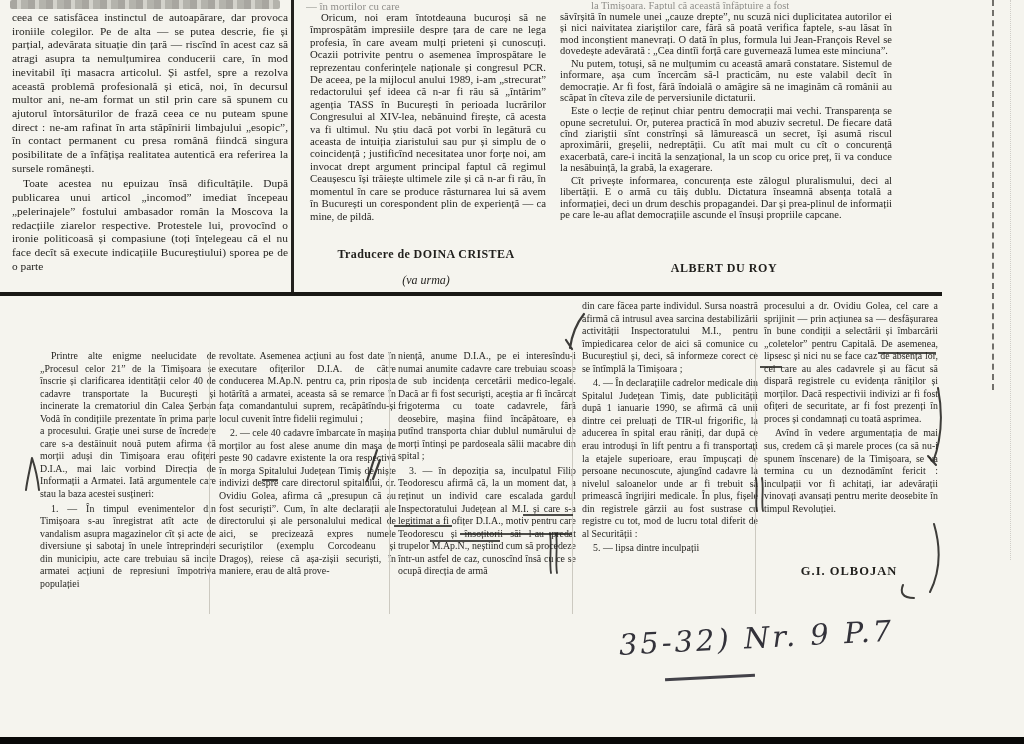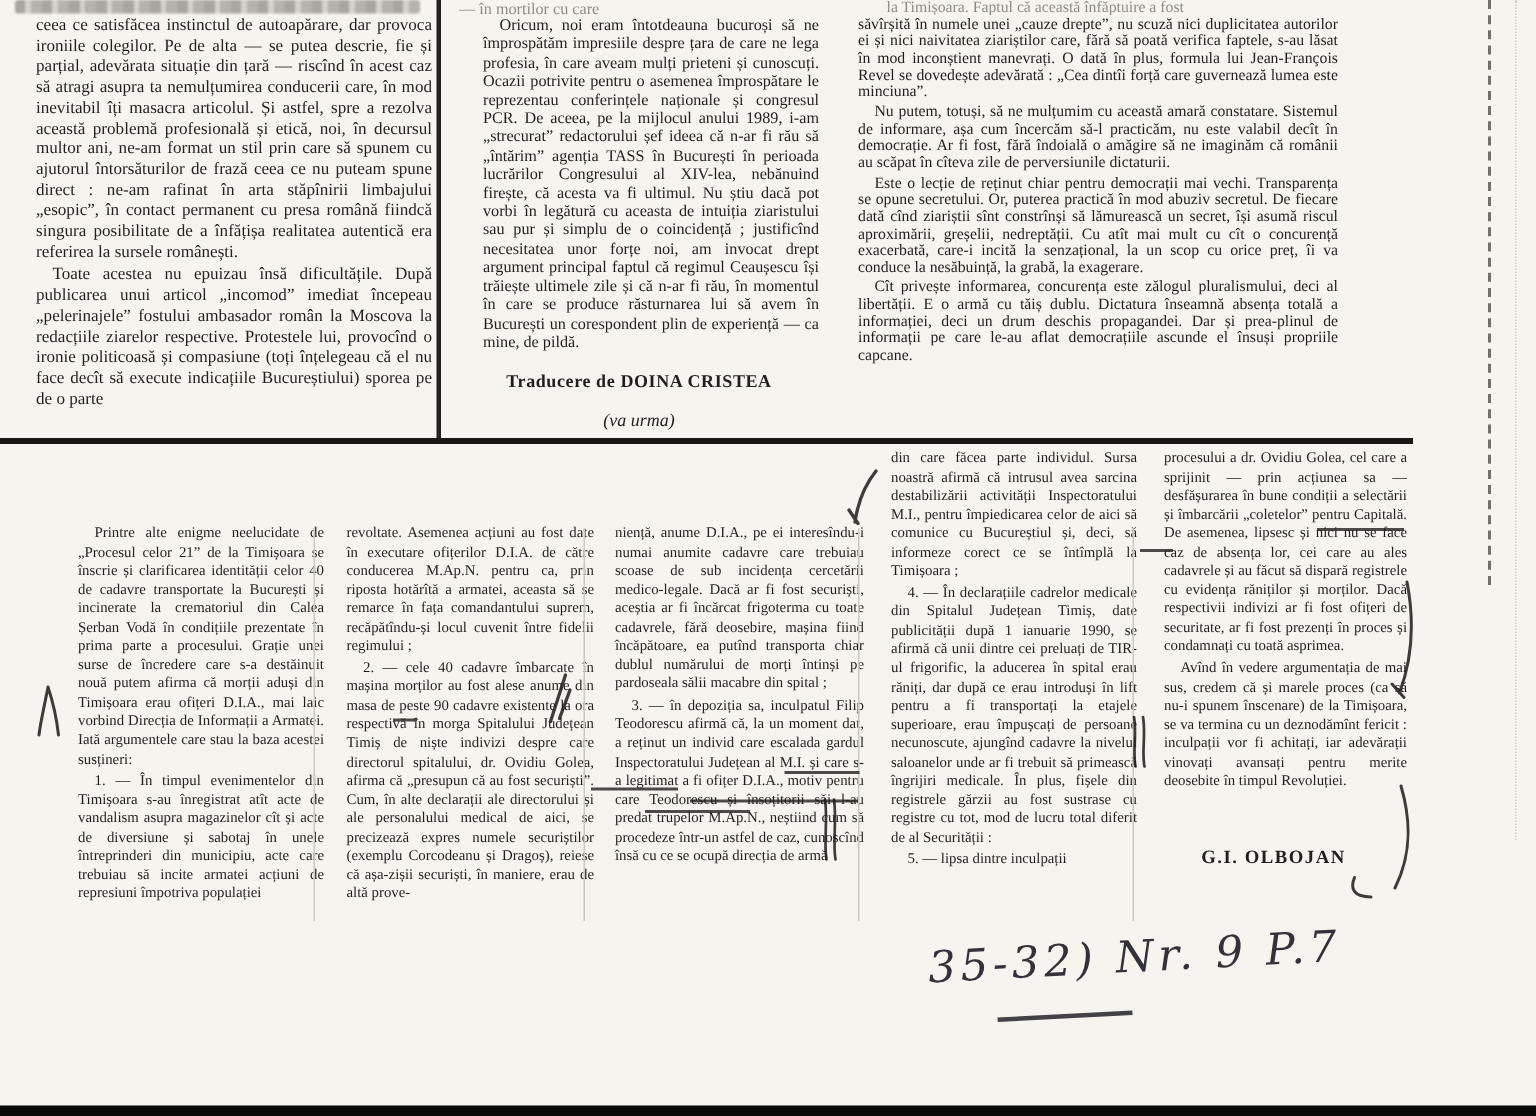--- a/index.html
+++ b/index.html
@@ -4,21 +4,21 @@
 <style>
   html,body{margin:0;padding:0;background:#dddbd4;}
   .page{
     position:relative;width:1024px;height:744px;overflow:hidden;
     background:#f5f4ee;
     font-family:"Liberation Serif","DejaVu Serif",serif;
     color:#201f1c;
   }
   .abs{position:absolute;}
   .coltext{text-align:justify;overflow:hidden;}
-  .coltext p{margin:0 0 2px 16px;text-indent:11px;}
+  .coltext p{margin:0 0 2px 4px;text-indent:11px;}
   .coltext p.noindent{text-indent:0;}
   .cut{opacity:.5;height:10px;overflow:hidden;white-space:nowrap;filter:blur(.3px);}
   .smearbar{background:repeating-linear-gradient(90deg,#6a6862 0 7px,#b9b7af 7px 11px,#807e77 11px 18px);opacity:.55;filter:blur(.6px);border-radius:2px;}
   .topA{font-size:11.4px;line-height:13.7px;}
   .topB{font-size:10.8px;line-height:12.4px;}
   .topC{font-size:10.5px;line-height:11.3px;}
   .lowcol{font-size:9.9px;line-height:12.55px;}
   .byline{font-weight:bold;text-align:center;font-size:12px;letter-spacing:.4px;}
   .vaurma{font-style:italic;text-align:center;font-size:12px;}
   .srcline{font-weight:bold;font-size:10.4px;white-space:nowrap;letter-spacing:-.15px;}
@@ -64,20 +64,21 @@
   <div class="abs byline" style="left:306px;top:247px;width:240px;">Traducere de DOINA CRISTEA</div>
   <div class="abs vaurma" style="left:306px;top:273px;width:240px;">(va urma)</div>
 
   <div class="abs cut topC" style="left:556px;top:0;width:336px;margin-left:35px;">la Timișoara. Faptul că această înfăptuire a fost</div>
   <div class="abs coltext topC" style="left:556px;top:11px;width:336px;height:232px;">
     <p class="noindent">săvîrșită în numele unei „cauze drepte”, nu scuză nici duplicitatea autorilor ei și nici naivitatea ziariștilor care, fără să poată verifica faptele, s-au lăsat în mod inconștient manevrați. O dată în plus, formula lui Jean-François Revel se dovedește adevărată : „Cea dintîi forță care guvernează lumea este minciuna”.</p>
     <p>Nu putem, totuși, să ne mulțumim cu această amară constatare. Sistemul de informare, așa cum încercăm să-l practicăm, nu este valabil decît în democrație. Ar fi fost, fără îndoială o amăgire să ne imaginăm că românii au scăpat în cîteva zile de perversiunile dictaturii.</p>
     <p>Este o lecție de reținut chiar pentru democrații mai vechi. Transparența se opune secretului. Or, puterea practică în mod abuziv secretul. De fiecare dată cînd ziariștii sînt constrînși să lămurească un secret, își asumă riscul aproximării, greșelii, nedreptății. Cu atît mai mult cu cît o concurență exacerbată, care-i incită la senzațional, la un scop cu orice preț, îi va conduce la nesăbuință, la grabă, la exagerare.</p>
     <p>Cît privește informarea, concurența este zălogul pluralismului, deci al libertății. E o armă cu tăiș dublu. Dictatura înseamnă absența totală a informației, deci un drum deschis propagandei. Dar și prea-plinul de informații pe care le-au aflat democrațiile ascunde el însuși propriile capcane.</p>
   </div>
+  <div class="abs author" style="left:556px;top:261px;width:336px;">ALBERT DU ROY</div>
 
   <div class="abs rule-h-heavy" style="left:0;top:292px;width:942px;height:4px;"></div>
 
   <div class="abs dash-edge" style="left:992px;top:0;height:390px;"></div>
   <div class="abs dash-edge2" style="left:1010px;top:0;height:560px;"></div>
 
 
   <div class="abs coltext lowcol" style="left:36px;top:350px;width:180px;height:268px;">
     <p>Printre alte enigme neelucidate de „Procesul celor 21” de la Timișoara se înscrie și clarificarea identității celor 40 de cadavre transportate la București și incinerate la crematoriul din Calea Șerban Vodă în condițiile prezentate în prima parte a procesului. Grație unei surse de încredere care s-a destăinuit nouă putem afirma că morții aduși din Timișoara erau ofițeri D.I.A., mai laic vorbind Direcția de Informații a Armatei. Iată argumentele care stau la baza acestei susțineri:</p>
     <p>1. — În timpul evenimentelor din Timișoara s-au înregistrat atît acte de vandalism asupra magazinelor cît și acte de diversiune și sabotaj în unele întreprinderi din municipiu, acte care trebuiau să incite armatei acțiuni de represiuni împotriva populației</p>

